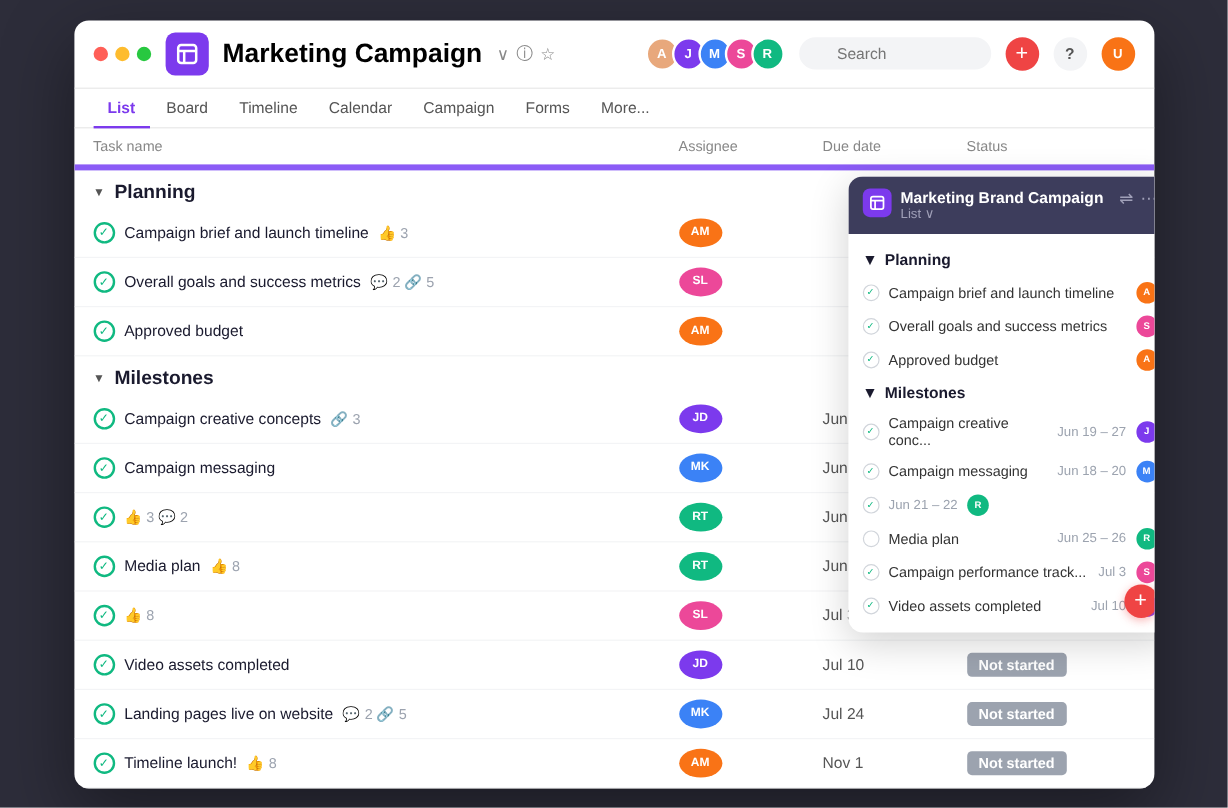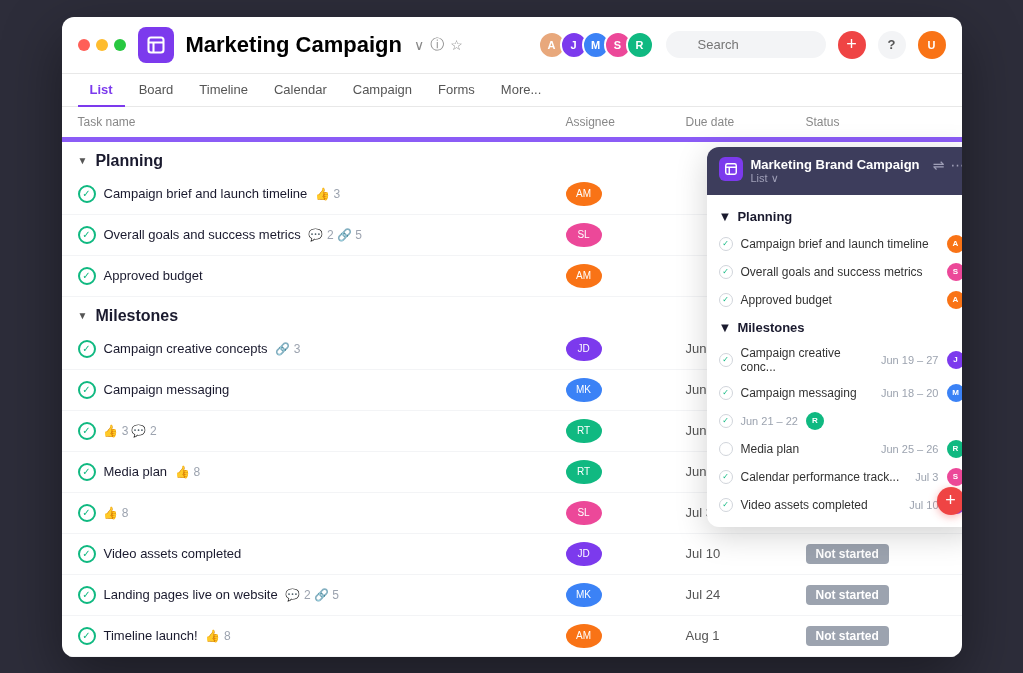--- a/index.html
+++ b/index.html
@@ -152,21 +152,21 @@
     }
     .task-meta {
       display: flex; align-items: center; gap: 4px; color: #9ca3af; font-size: 12px;
     }
     .assignee-cell {
       display: flex; align-items: center;
     }
     .assignee-avatar {
       width: 36px; height: 24px; border-radius: 50%;
       display: flex; align-items: center; justify-content: center;
-      font-size: 10px; color: white; font-weight: 400;
+      font-size: 10px; color: white; font-weight: 700;
     }
     .due-date-cell { color: #555; font-size: 13px; }
     .status-badge {
       display: inline-flex; align-items: center; justify-content: center;
       padding: 3px 10px; border-radius: 4px;
       font-size: 12px; font-weight: 600; color: white;
     }
     .status-approved { background: #10b981; }
     .status-in-review { background: #f59e0b; }
     .status-in-progress { background: #3b82f6; }
@@ -430,21 +430,21 @@
     </div>
     <div class="task-row">
       <div class="task-name-cell">
         <div class="check-icon done">✓</div>
         <span>Timeline launch!</span>
         <span class="task-meta">👍 8</span>
       </div>
       <div class="assignee-cell">
         <div class="assignee-avatar" style="background:#f97316">AM</div>
       </div>
-      <div class="due-date-cell">Aug 1</div>
+      <div class="due-date-cell">Nov 1</div>
       <div><span class="status-badge status-not-started">Not started</span></div>
     </div>
   </div>
 
   <div class="side-panel">
     <div class="side-panel-header">
       <div class="panel-icon">
         <svg width="14" height="14" viewBox="0 0 24 24" fill="none" stroke="white" stroke-width="2.5">
           <rect x="3" y="3" width="18" height="18" rx="3"></rect>
           <line x1="3" y1="9" x2="21" y2="9"></line>
@@ -504,21 +504,21 @@
         <div class="panel-avatar" style="background:#10b981">R</div>
       </div>
       <div class="panel-task-row">
         <div class="panel-check"></div>
         <span class="panel-task-name">Media plan</span>
         <span class="panel-task-date">Jun 25 – 26</span>
         <div class="panel-avatar" style="background:#10b981">R</div>
       </div>
       <div class="panel-task-row">
         <div class="panel-check">✓</div>
-        <span class="panel-task-name">Calendar performance track...</span>
+        <span class="panel-task-name">Campaign performance track...</span>
         <span class="panel-task-date">Jul 3</span>
         <div class="panel-avatar" style="background:#ec4899">S</div>
       </div>
       <div class="panel-task-row">
         <div class="panel-check">✓</div>
         <span class="panel-task-name">Video assets completed</span>
         <span class="panel-task-date">Jul 10</span>
         <div class="panel-avatar" style="background:#7c3aed">J</div>
       </div>
     </div>

